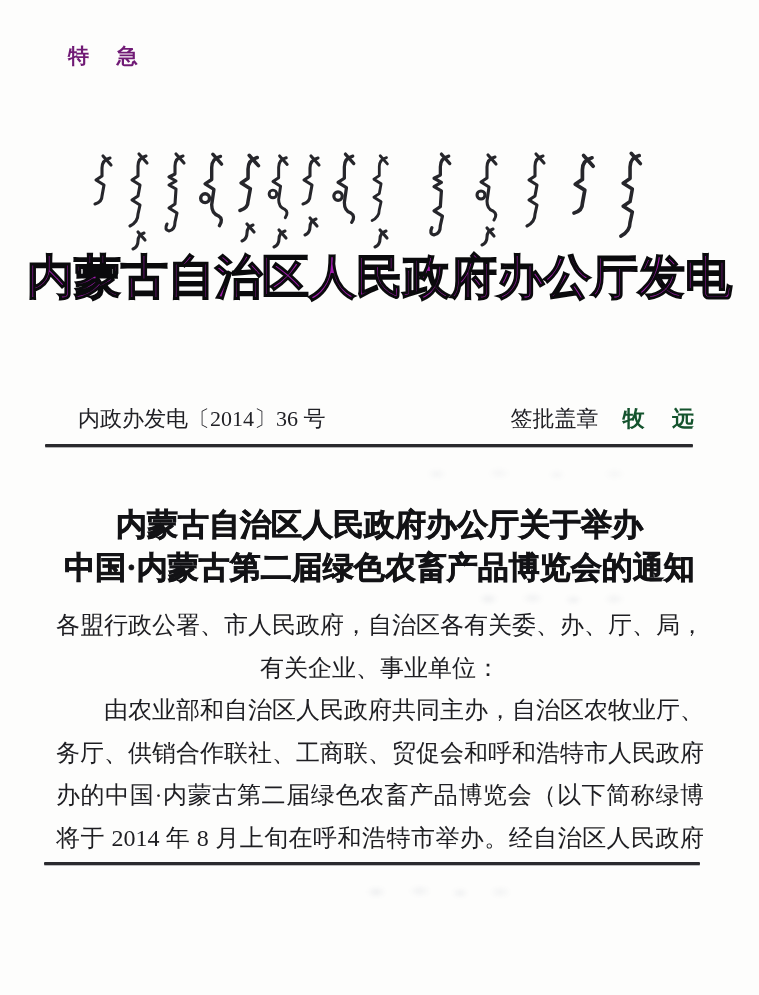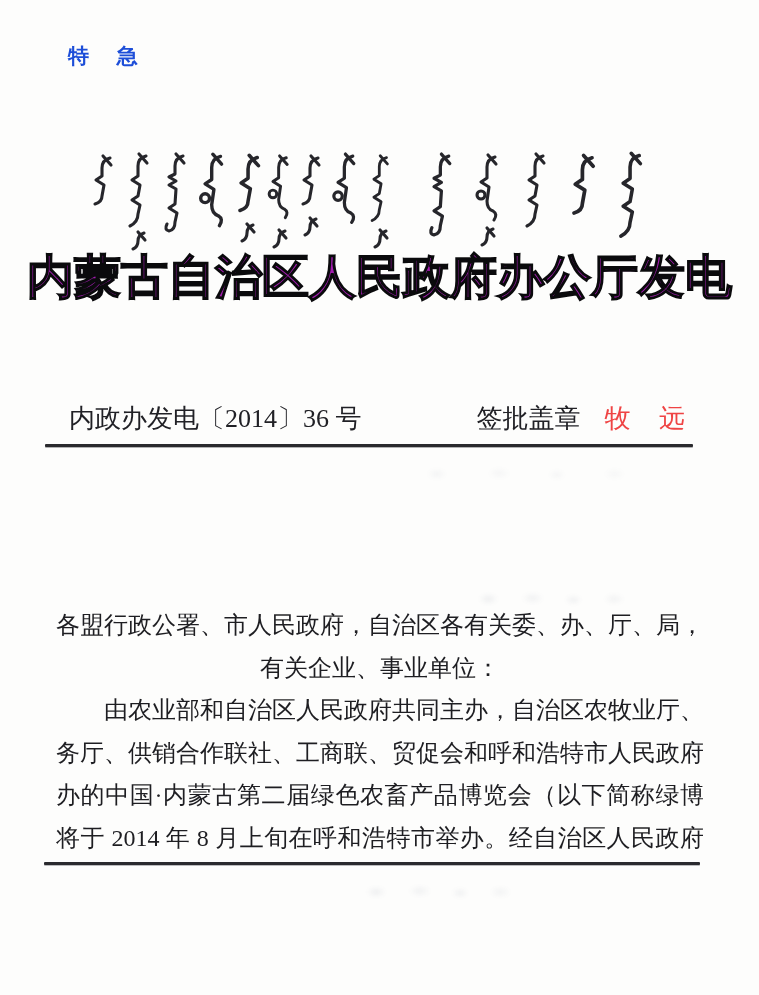--- a/index.html
+++ b/index.html
@@ -10,46 +10,46 @@
     background:#fdfdfc;
     overflow:hidden;
     font-family:"Liberation Serif","DejaVu Serif",serif;
     color:#1c1c1f;
   }
   
   .urgency{
     position:absolute;left:68px;top:42px;
     font-size:21px;font-weight:700;
     letter-spacing:2px;word-spacing:18px;
-    color:#1d4ed8;
+    color:#701a75;
     font-family:"Liberation Sans","DejaVu Sans",sans-serif;
   }
   
   .mongol{position:absolute;left:58px;top:146px;}
   
   .masthead{
     position:absolute;left:0;top:238px;width:759px;
     margin:0;text-align:center;
     font-size:47px;line-height:78px;
     font-weight:900;
     color:#a21caf;
     -webkit-text-stroke:1.4px #0a0a0c;
     letter-spacing:0px;
     white-space:nowrap;
   }
   
   .docline{
-    position:absolute;left:69px;top:404px;width:617px;
+    position:absolute;left:78px;top:404px;width:617px;
     display:flex;justify-content:space-between;align-items:baseline;
-    font-size:26px;line-height:30px;color:#212126;text-align:right;
+    font-size:22px;line-height:30px;color:#212126;text-align:right;
   }
   .signgroup{white-space:nowrap;}
   .signer{
-    font-weight:400;margin-left:24px;
-    word-spacing:20px;letter-spacing:1px;color:#ef4444;
+    font-weight:700;margin-left:24px;
+    word-spacing:20px;letter-spacing:1px;color:#14532d;
   }
   .rule{position:absolute;background:#2a2a2e;border-radius:1px;}
   .rule-top{left:45px;top:444px;width:648px;height:3px;box-shadow:0 1px 0 rgba(40,40,45,.35);}
   .rule-bottom{left:44px;top:862px;width:656px;height:3px;box-shadow:0 1px 0 rgba(40,40,45,.3);}
   
   .notice-title{
     position:absolute;left:0;top:503px;width:759px;margin:0;
     text-align:center;font-size:31px;line-height:43px;
     font-weight:700;color:#131316;
     -webkit-text-stroke:0.7px #131316;
@@ -145,20 +145,24 @@
   <div class="docline">
     <span>内政办发电〔2014〕36 号</span>
     <span class="signgroup">
       <span>签批盖章</span><span class="signer">牧 远</span>
     </span>
   </div>
 
   <div class="rule rule-top"></div>
   <div class="ghost ghost3"></div>
 
+  <h2 class="notice-title">
+    <div>内蒙古自治区人民政府办公厅关于举办</div>
+    <div>中国·内蒙古第二届绿色农畜产品博览会的通知</div>
+  </h2>
   <div class="ghost ghost1"></div>
 
   <div class="bodytext">
     <div class="bline just">各盟行政公署、市人民政府，自治区各有关委、办、厅、局，各</div>
     <div class="bline">有关企业、事业单位：</div>
     <div class="bline just indent">由农业部和自治区人民政府共同主办，自治区农牧业厅、商</div>
     <div class="bline just">务厅、供销合作联社、工商联、贸促会和呼和浩特市人民政府承</div>
     <div class="bline just">办的中国·内蒙古第二届绿色农畜产品博览会（以下简称绿博会）</div>
     <div class="bline just">将于 2014 年 8 月上旬在呼和浩特市举办。经自治区人民政府同</div>
   </div>

